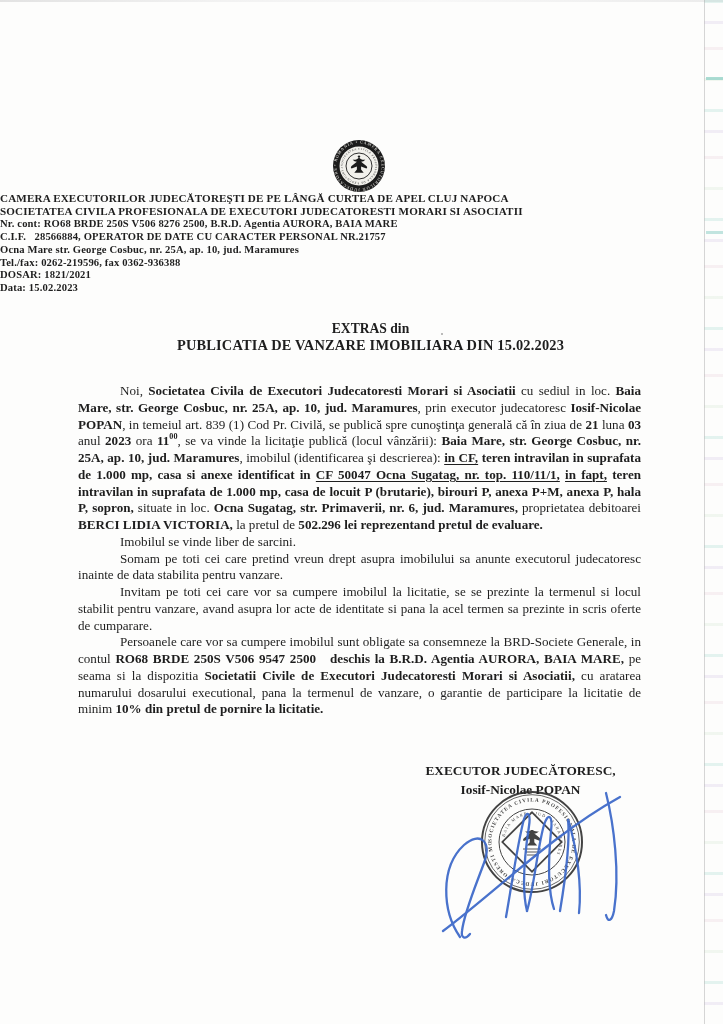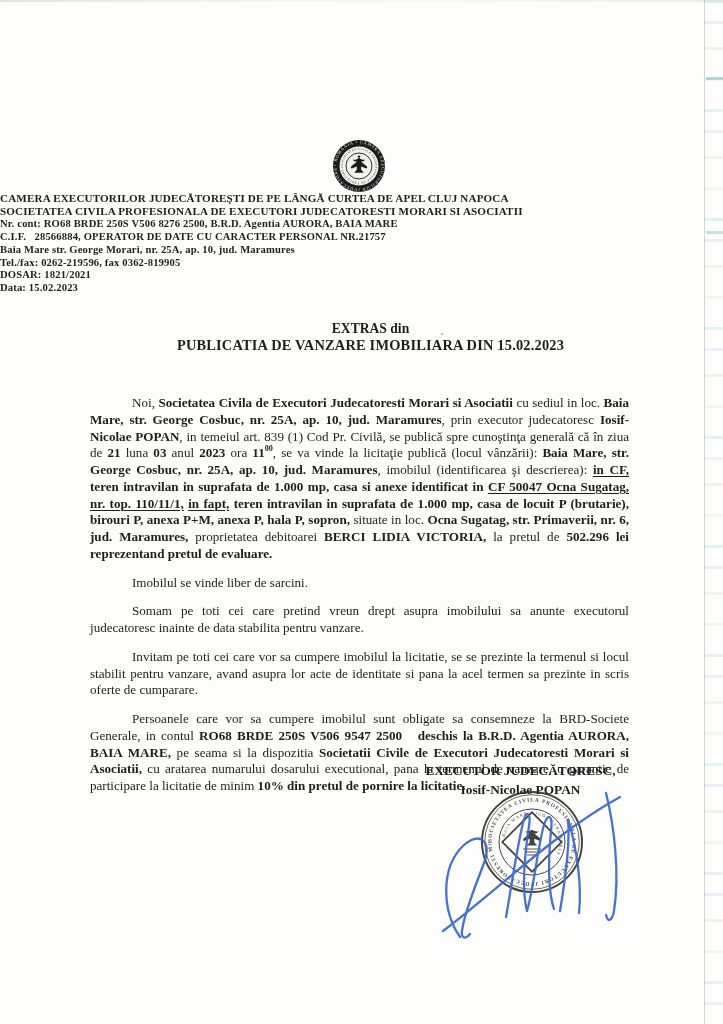--- a/index.html
+++ b/index.html
@@ -32,21 +32,21 @@
   .org-header div{font-size:10.6px;line-height:12.9px;letter-spacing:.15px;}
   .org-header div:nth-child(1),.org-header div:nth-child(2){font-size:11.1px;}
   .seal-top{position:absolute;left:331px;top:138px;}
 
   .title-block{position:absolute;top:321px;left:0;width:100%;text-align:center;font-weight:bold;margin-left:9px;}
   .title-line1{font-size:13.6px;line-height:16px;}
   .title-line2{font-size:14.4px;line-height:17px;letter-spacing:.2px;}
 
   
   .doc-body{position:absolute;left:78px;top:383px;width:563px;font-size:13.1px;line-height:16.75px;text-align:justify;}
-  .doc-body p{margin:12px;text-indent:42px;}
+  .doc-body p{margin:0;text-indent:42px;}
   .b{font-weight:bold;}
   .u{text-decoration:underline;text-decoration-thickness:1.3px;text-underline-offset:2px;}
   sup{font-size:62%;line-height:0;position:relative;top:-.15em;}
 
   
   .sig-block{position:absolute;left:418px;top:762px;width:205px;text-align:center;font-weight:bold;font-size:13.3px;line-height:18.5px;}
   .stamp{position:absolute;left:479px;top:789px;opacity:.88;}
   .ink{position:absolute;left:428px;top:779px;}
   svg text{font-family:"Liberation Serif","DejaVu Serif",serif;}
 </style>
@@ -79,22 +79,22 @@
       <path d="M28 19.5 c-1.6 2.1-4.2 2.6-6.3 2.1 c1 1.6 2.6 2.1 4.2 2.1 l-5.3 4.2 c-1 1-1 2.1 0 2.6 l5.3-2.1 v3.2 l-2.6 3.1 h9.4 l-2.6-3.1 v-3.2 l5.3 2.1 c1-.5 1-1.6 0-2.6 l-5.3-4.2 c1.6 0 3.2-.5 4.2-2.1 c-2.1.5-4.7 0-6.3-2.1 z"></path>
       <circle cx="28" cy="18.6" r="1.2"></circle>
     </g>
   </svg>
 
   <div class="org-header">
       <div>CAMERA EXECUTORILOR JUDECĂTOREŞTI DE PE LÂNGĂ CURTEA DE APEL CLUJ NAPOCA</div>
       <div>SOCIETATEA CIVILA PROFESIONALA DE EXECUTORI JUDECATORESTI MORARI SI ASOCIATII</div>
       <div>Nr. cont: RO68 BRDE 250S V506 8276 2500, B.R.D. Agentia AURORA, BAIA MARE</div>
       <div>C.I.F.&nbsp;&nbsp; 28566884, OPERATOR DE DATE CU CARACTER PERSONAL NR.21757</div>
-      <div>Baia Mare str. George Morari, nr. 25A, ap. 10, jud. Maramures</div>
-      <div>Tel./fax: 0262-219596, fax 0362-819905</div>
+      <div>Ocna Mare str. George Cosbuc, nr. 25A, ap. 10, jud. Maramures</div>
+      <div>Tel./fax: 0262-219596, fax 0362-936388</div>
       <div>DOSAR: 1821/2021</div>
       <div>Data: 15.02.2023</div>
     </div>
 
   <div class="title-block">
     <div class="title-line1">EXTRAS din</div>
     <div class="title-line2">PUBLICATIA DE VANZARE IMOBILIARA DIN 15.02.2023</div>
   </div>
 
   <div class="doc-body">

